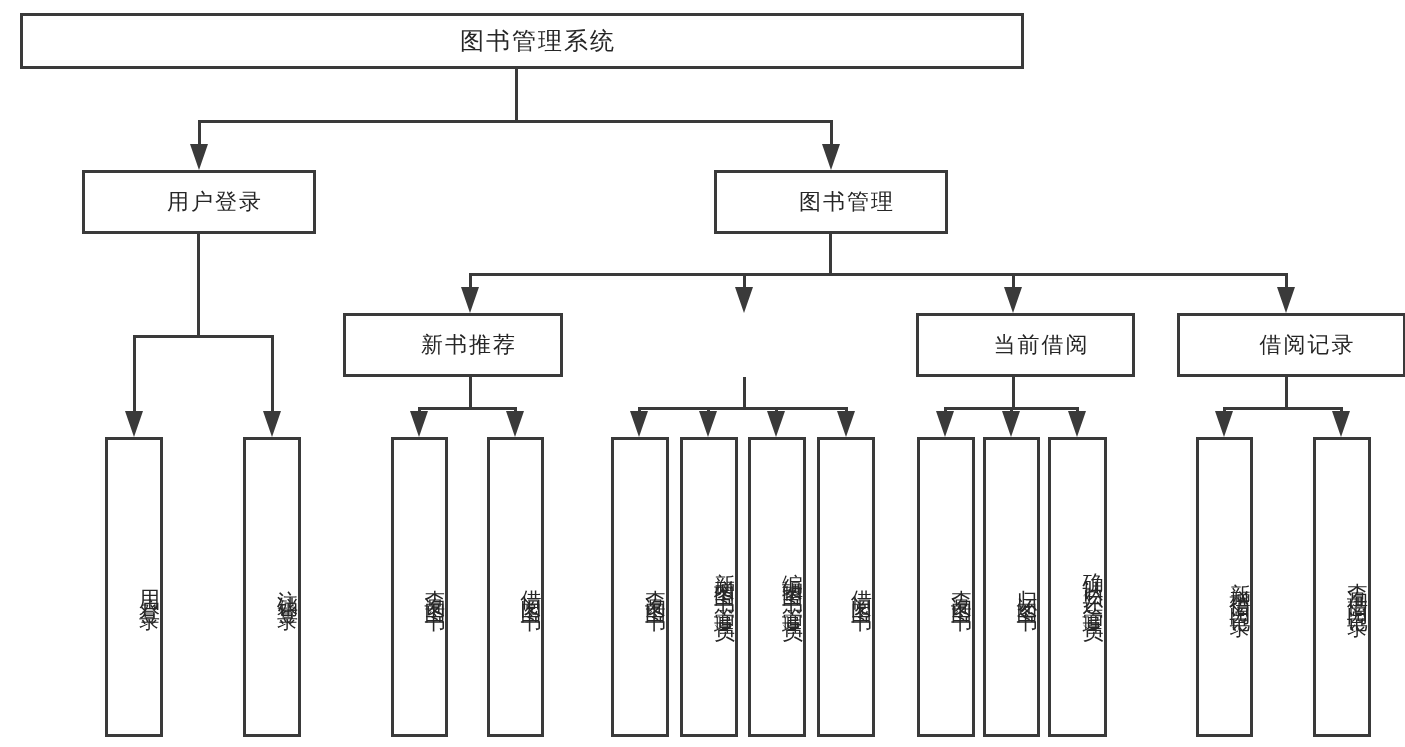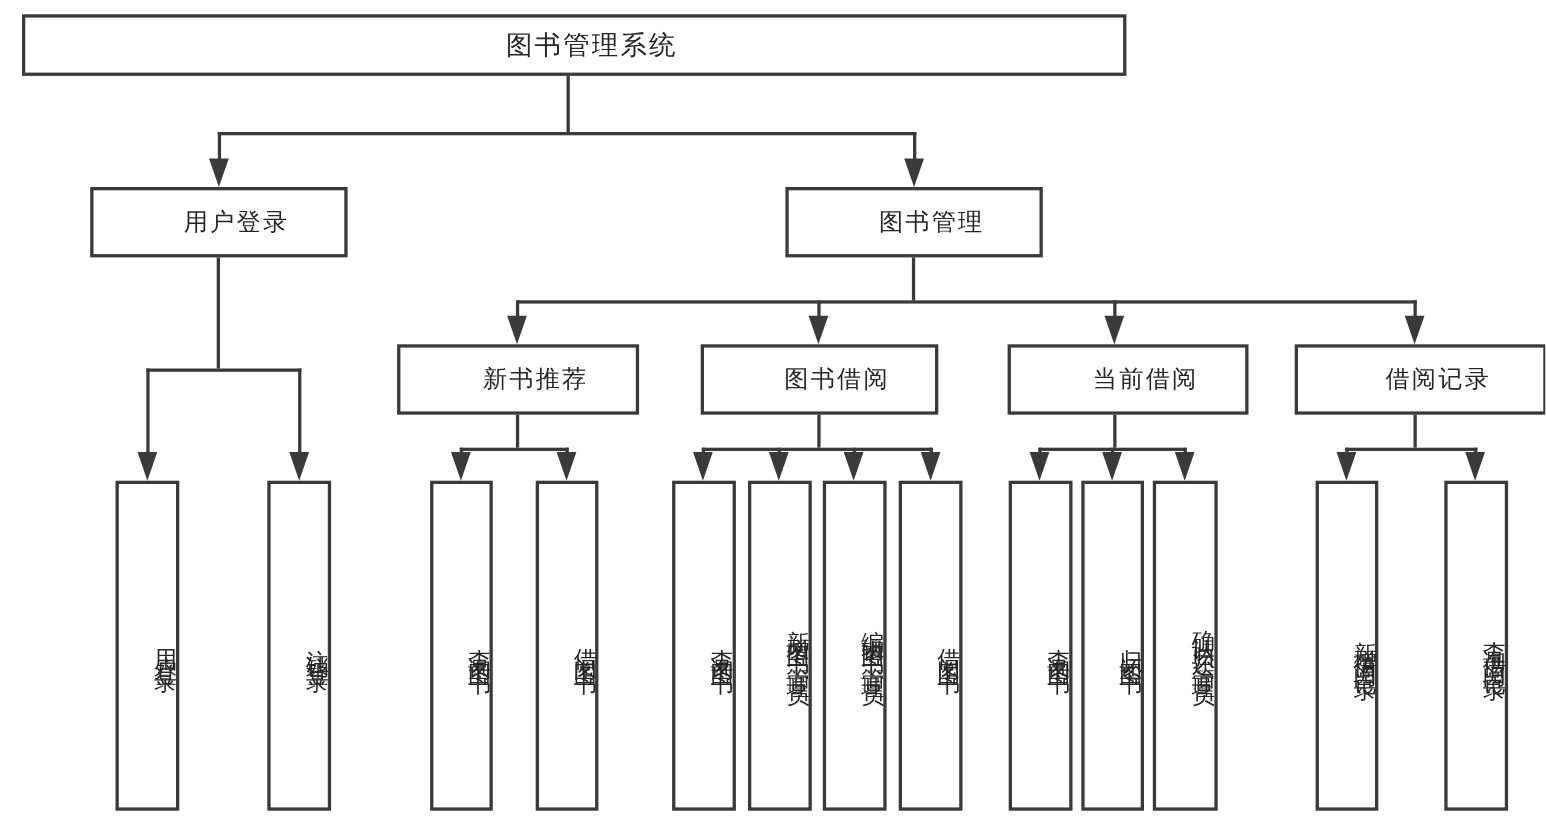--- a/index.html
+++ b/index.html
@@ -78,25 +78,22 @@
   <div class="hline" style="left:470px;top:273px;width:818px;height:3px;"></div>
   <div class="vline" style="left:469px;top:273px;width:3px;height:17px;"></div>
   <div class="arrow" style="left:461px;top:287px;"></div>
   <div class="vline" style="left:743px;top:273px;width:3px;height:17px;"></div>
   <div class="arrow" style="left:735px;top:287px;"></div>
   <div class="vline" style="left:1012px;top:273px;width:3px;height:17px;"></div>
   <div class="arrow" style="left:1004px;top:287px;"></div>
   <div class="vline" style="left:1285px;top:273px;width:3px;height:17px;"></div>
   <div class="arrow" style="left:1277px;top:287px;"></div>
 
-  <div class="box lvl3" style="left:361px;top:313px;width:220px;height:64px;">
+  <div class="box lvl3" style="left:343px;top:313px;width:220px;height:64px;">
     <span>新书推荐</span>
-  </div>
-  <div class="box lvl3" style="left:637px;top:313px;width:216px;height:64px;">
-    <span>图书借阅</span>
   </div>
   <div class="box lvl3" style="left:904px;top:313px;width:219px;height:64px;margin-left:12px;">
     <span>当前借阅</span>
   </div>
   <div class="box lvl3" style="left:1177px;top:313px;width:229px;height:64px;align-items:center;">
     <span>借阅记录</span>
   </div>
 
   <div class="vline" style="left:469px;top:377px;width:3px;height:30px;"></div>
   <div class="hline" style="left:418px;top:407px;width:99px;height:3px;"></div>

